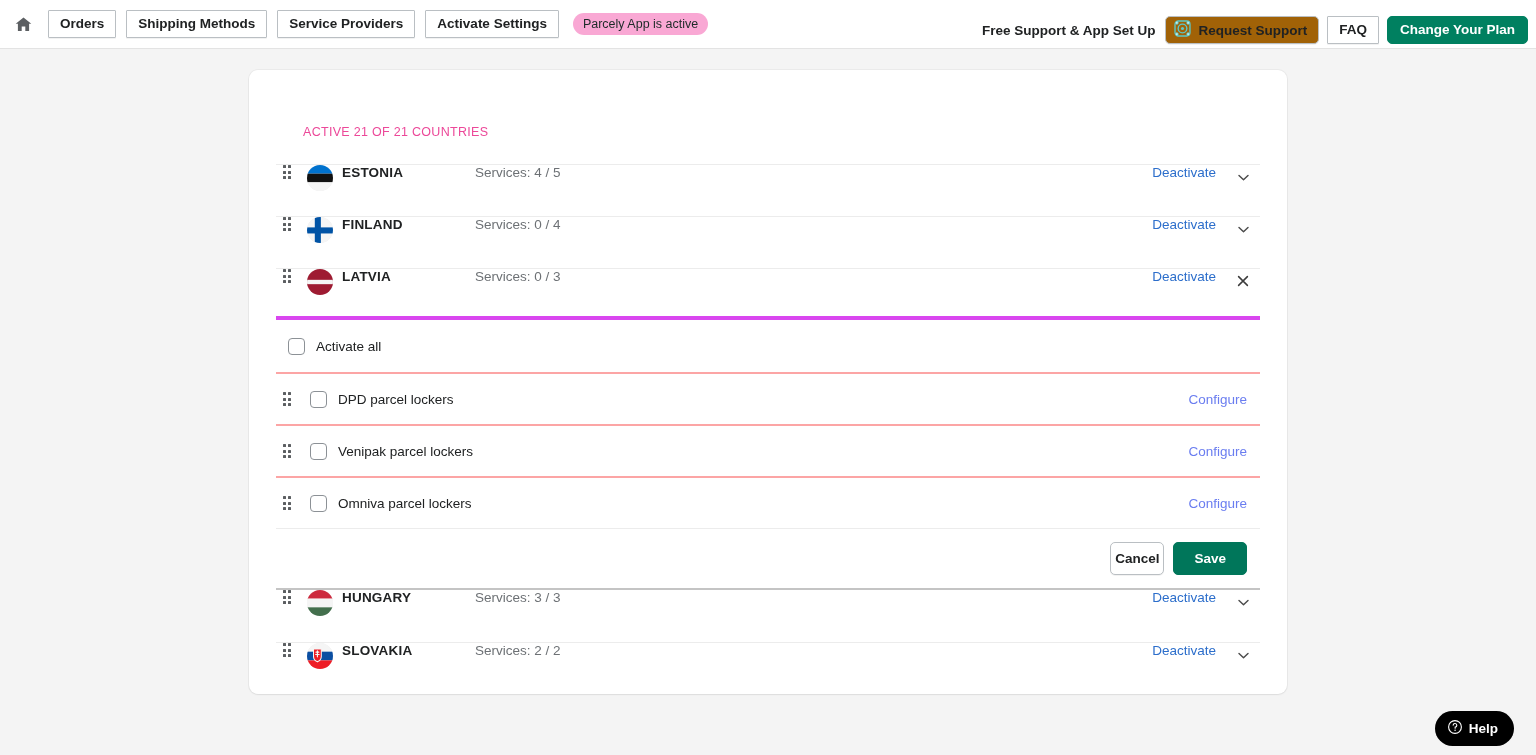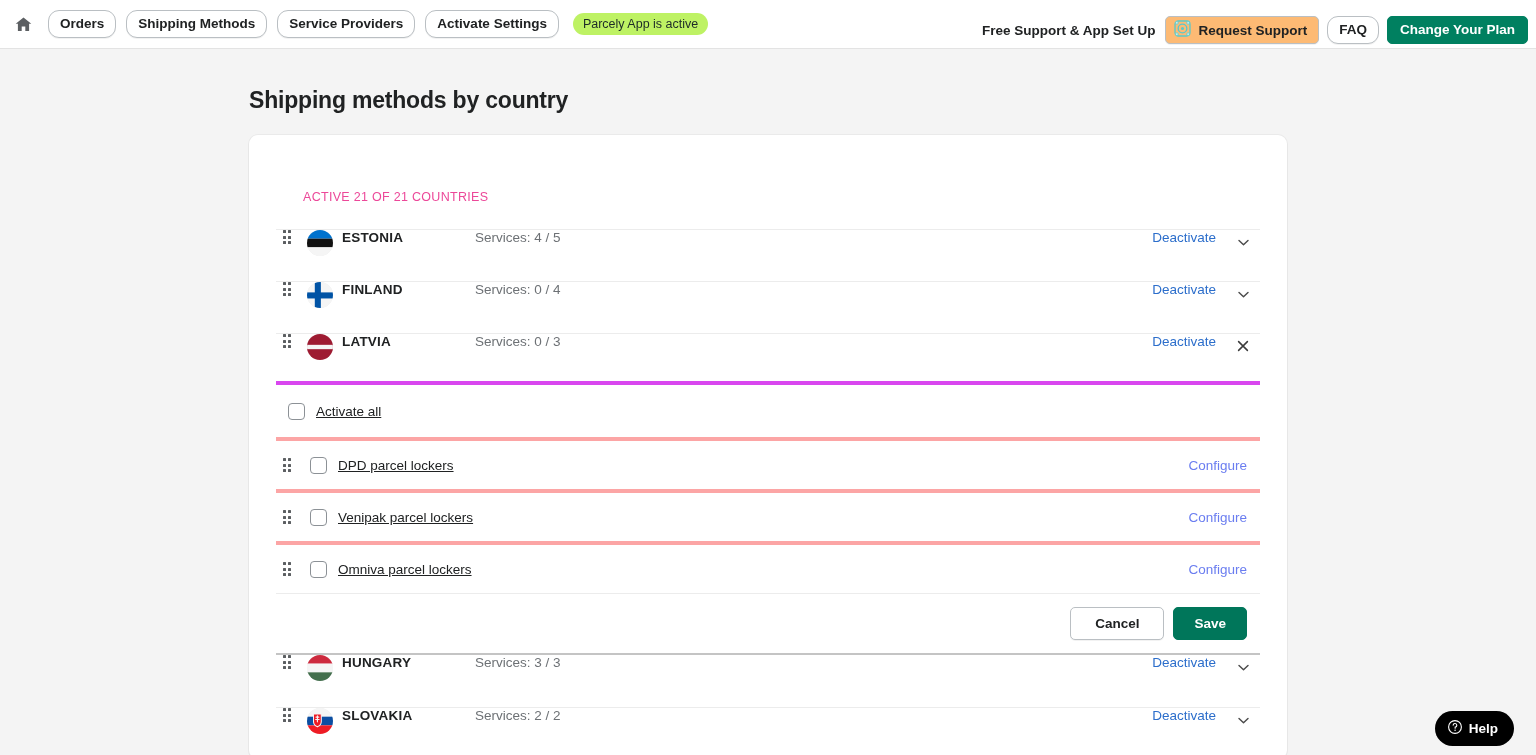--- a/index.html
+++ b/index.html
@@ -44,34 +44,34 @@
     border-radius: 5px;
     cursor: pointer;
   }
   .home-btn svg { display: block; }
 
   .nav-btn {
     height: 28px;
     padding: 0 11px;
     background: #ffffff;
     border: 1px solid #babfc3;
-    border-radius: 11px;
+    border-radius: 1px;
     font-size: 13.5px;
     font-weight: bold;
     color: #202223;
     line-height: 26px;
     white-space: nowrap;
     cursor: pointer;
     box-shadow: 0 1px 0 rgba(0,0,0,0.05);
   }
 
   .status-pill {
     height: 22px;
     padding: 0 10px;
-    background: #bef264;
+    background: #f9a8d4;
     border-radius: 11px;
     font-size: 12.5px;
     color: #1d2b28;
     line-height: 22px;
     white-space: nowrap;
     margin-left: 4px;
   }
 
   .topbar-right {
     position: absolute;
@@ -90,21 +90,21 @@
     white-space: nowrap;
     margin-right: 2px;
   }
 
   .req-support-btn {
     height: 28px;
     display: flex;
     align-items: center;
     gap: 7px;
     padding: 0 11px 0 8px;
-    background: #fdba74;
+    background: #a16207;
     border: 1px solid #babfc3;
     border-radius: 5px;
     font-size: 13.5px;
     font-weight: bold;
     color: #202223;
     white-space: nowrap;
     cursor: pointer;
     box-shadow: 0 1px 0 rgba(0,0,0,0.05);
   }
 
@@ -238,21 +238,21 @@
     cursor: pointer;
     position: absolute;
     right: 5px;
   }
 
   
   .service-row {
     display: flex;
     align-items: center;
     height: 52px;
-    border-top: 4px solid #fca5a5;
+    border-top: 2px solid #fca5a5;
     position: relative;
   }
   .service-row:first-child { border-top: none; }
 
   .cbox {
     width: 17px;
     height: 17px;
     border: 1.5px solid #8c9196;
     border-radius: 4px;
     background: #fff;
@@ -265,21 +265,20 @@
     margin-left: 9px;
     display: flex;
     justify-content: center;
     flex: none;
   }
 
   .svc-label {
     font-size: 13.5px;
     color: #202223;
     margin-left: 9px;
-    text-decoration: underline;
   }
 
   .link-configure {
     font-size: 13.5px;
     color: #6a7df0;
     cursor: pointer;
     position: absolute;
     right: 13px;
   }
 
@@ -289,21 +288,21 @@
     justify-content: flex-end;
     height: 62px;
     border-top: 1px solid #ececec;
     border-bottom: 2px solid #c4c4c4;
     gap: 9px;
     padding-right: 13px;
   }
 
   .btn-cancel {
     height: 33px;
-    padding: 0 24px;
+    padding: 0 4px;
     background: #ffffff;
     border: 1px solid #babfc3;
     border-radius: 5px;
     font-size: 13.5px;
     font-weight: bold;
     color: #202223;
     cursor: pointer;
     box-shadow: 0 1px 0 rgba(0,0,0,0.05);
   }
 
@@ -380,21 +379,20 @@
       <span>Request Support</span>
     </button>
 
     <button class="nav-btn">FAQ</button>
     <button class="primary-btn">Change Your Plan</button>
   </div>
 </div>
 
 <div class="page">
 
-  <h1 class="page-title">Shipping methods by country</h1>
 
   <div class="card">
 
     <div class="card-section-label">ACTIVE 21 OF 21 COUNTRIES</div>
 
     <div class="rows">
 
       <div class="country-row">
         <span class="drag-handle">
           <span class="drag-dots">

